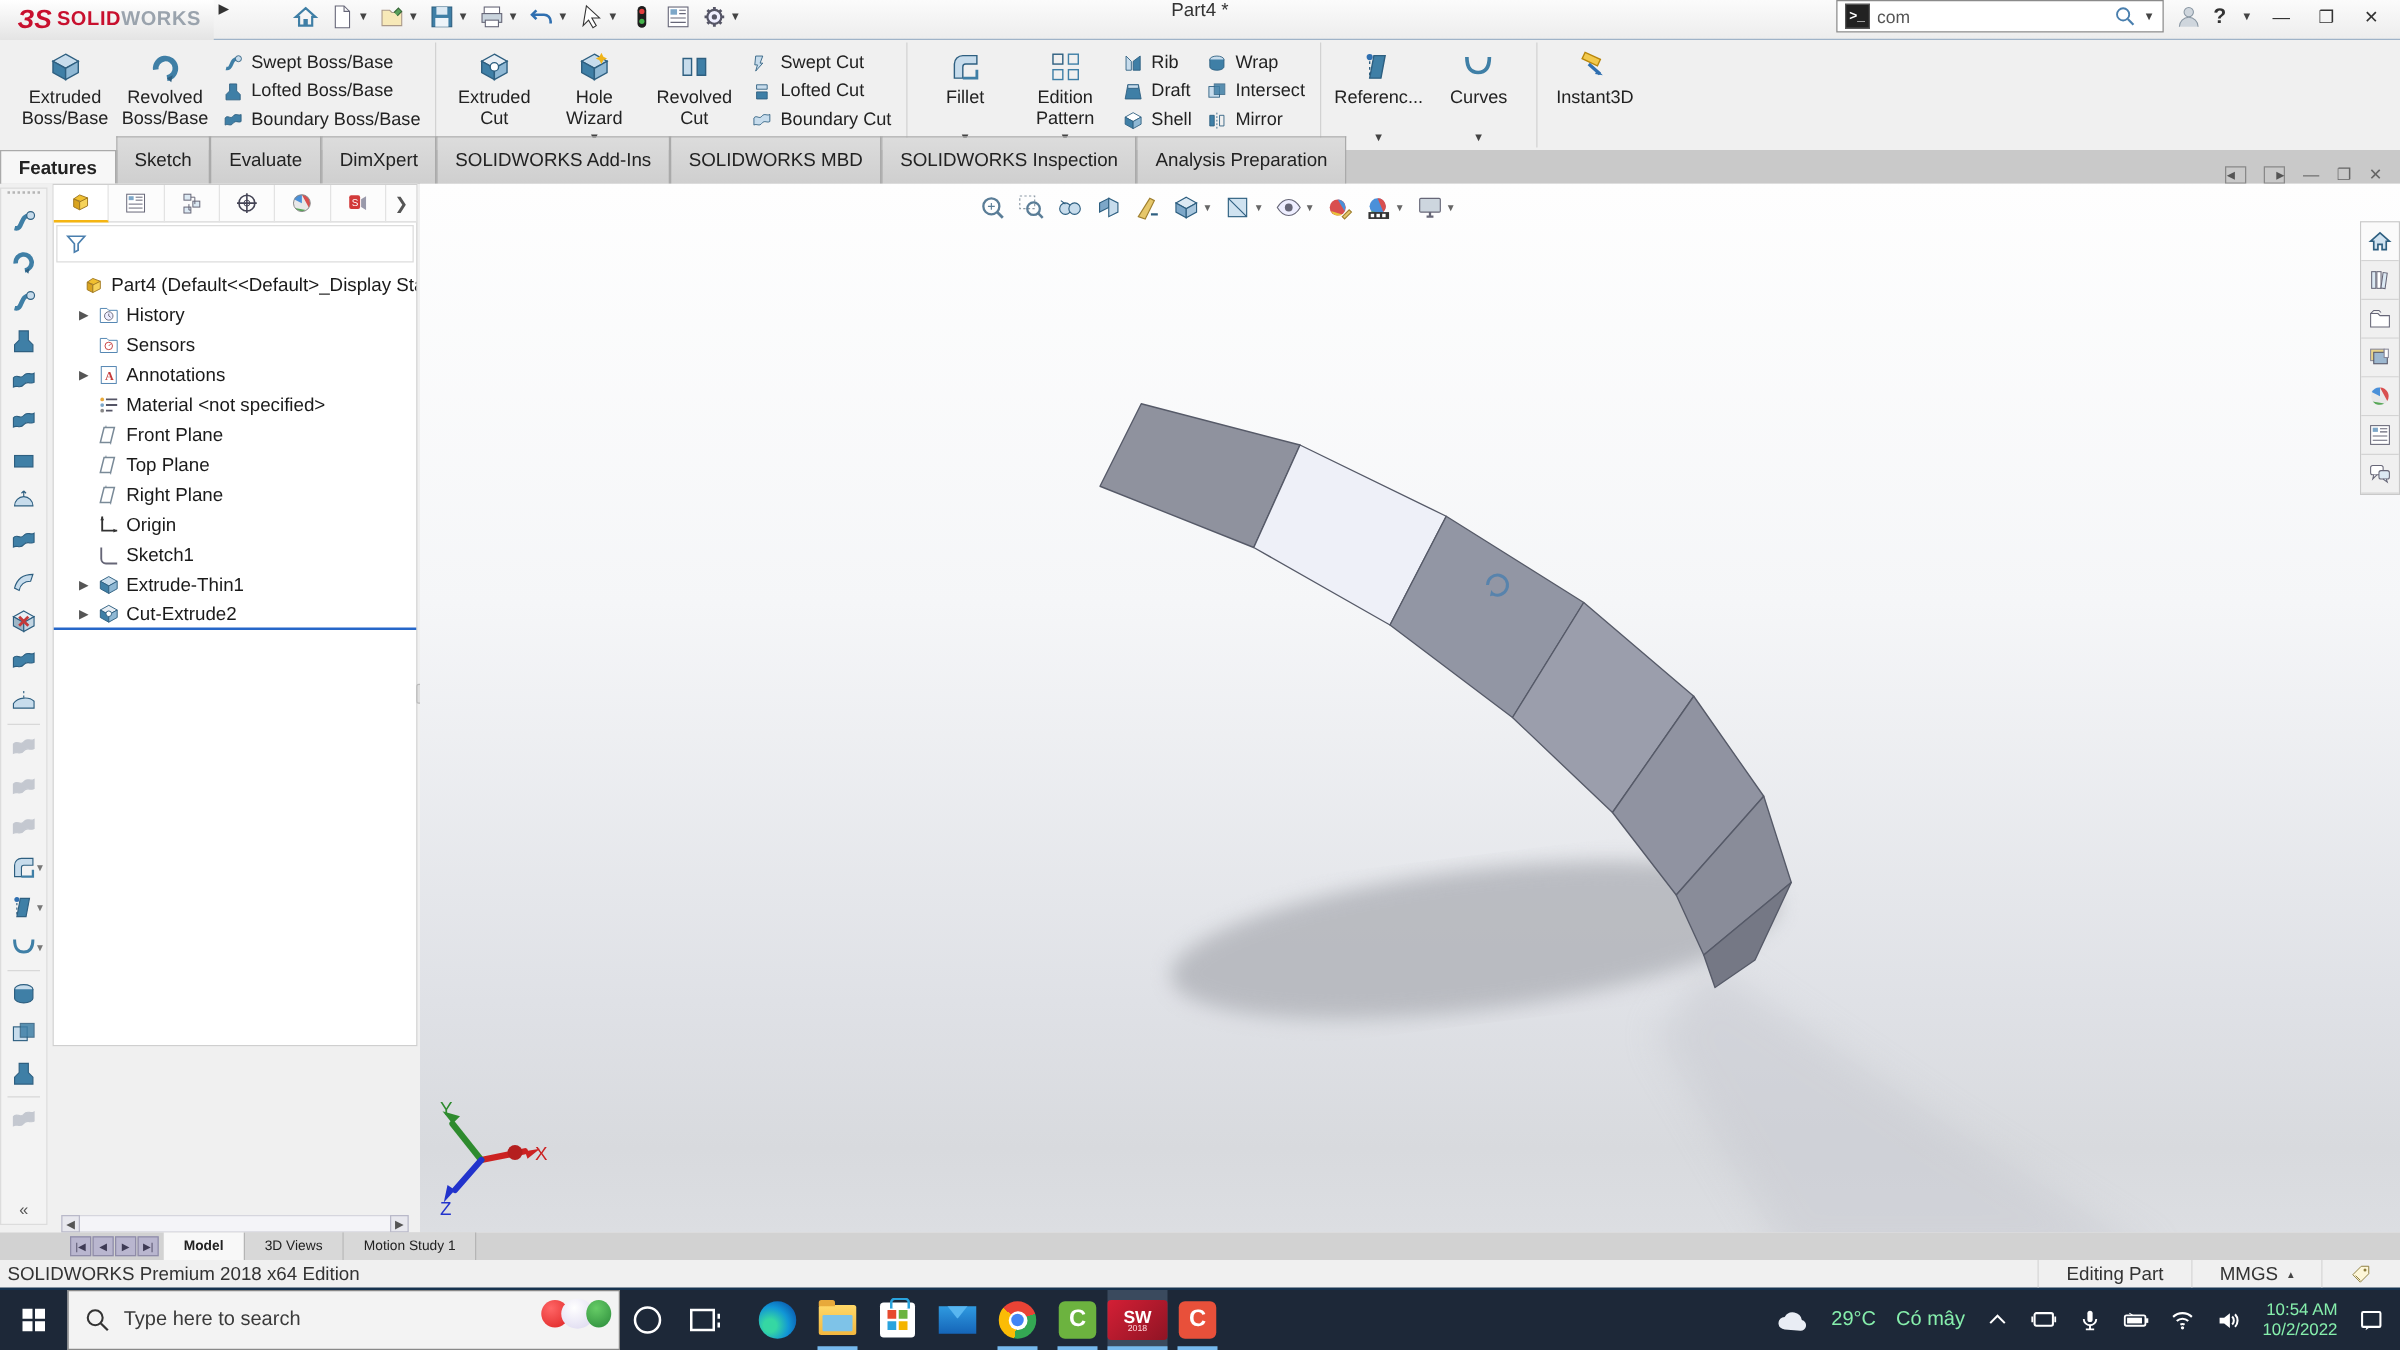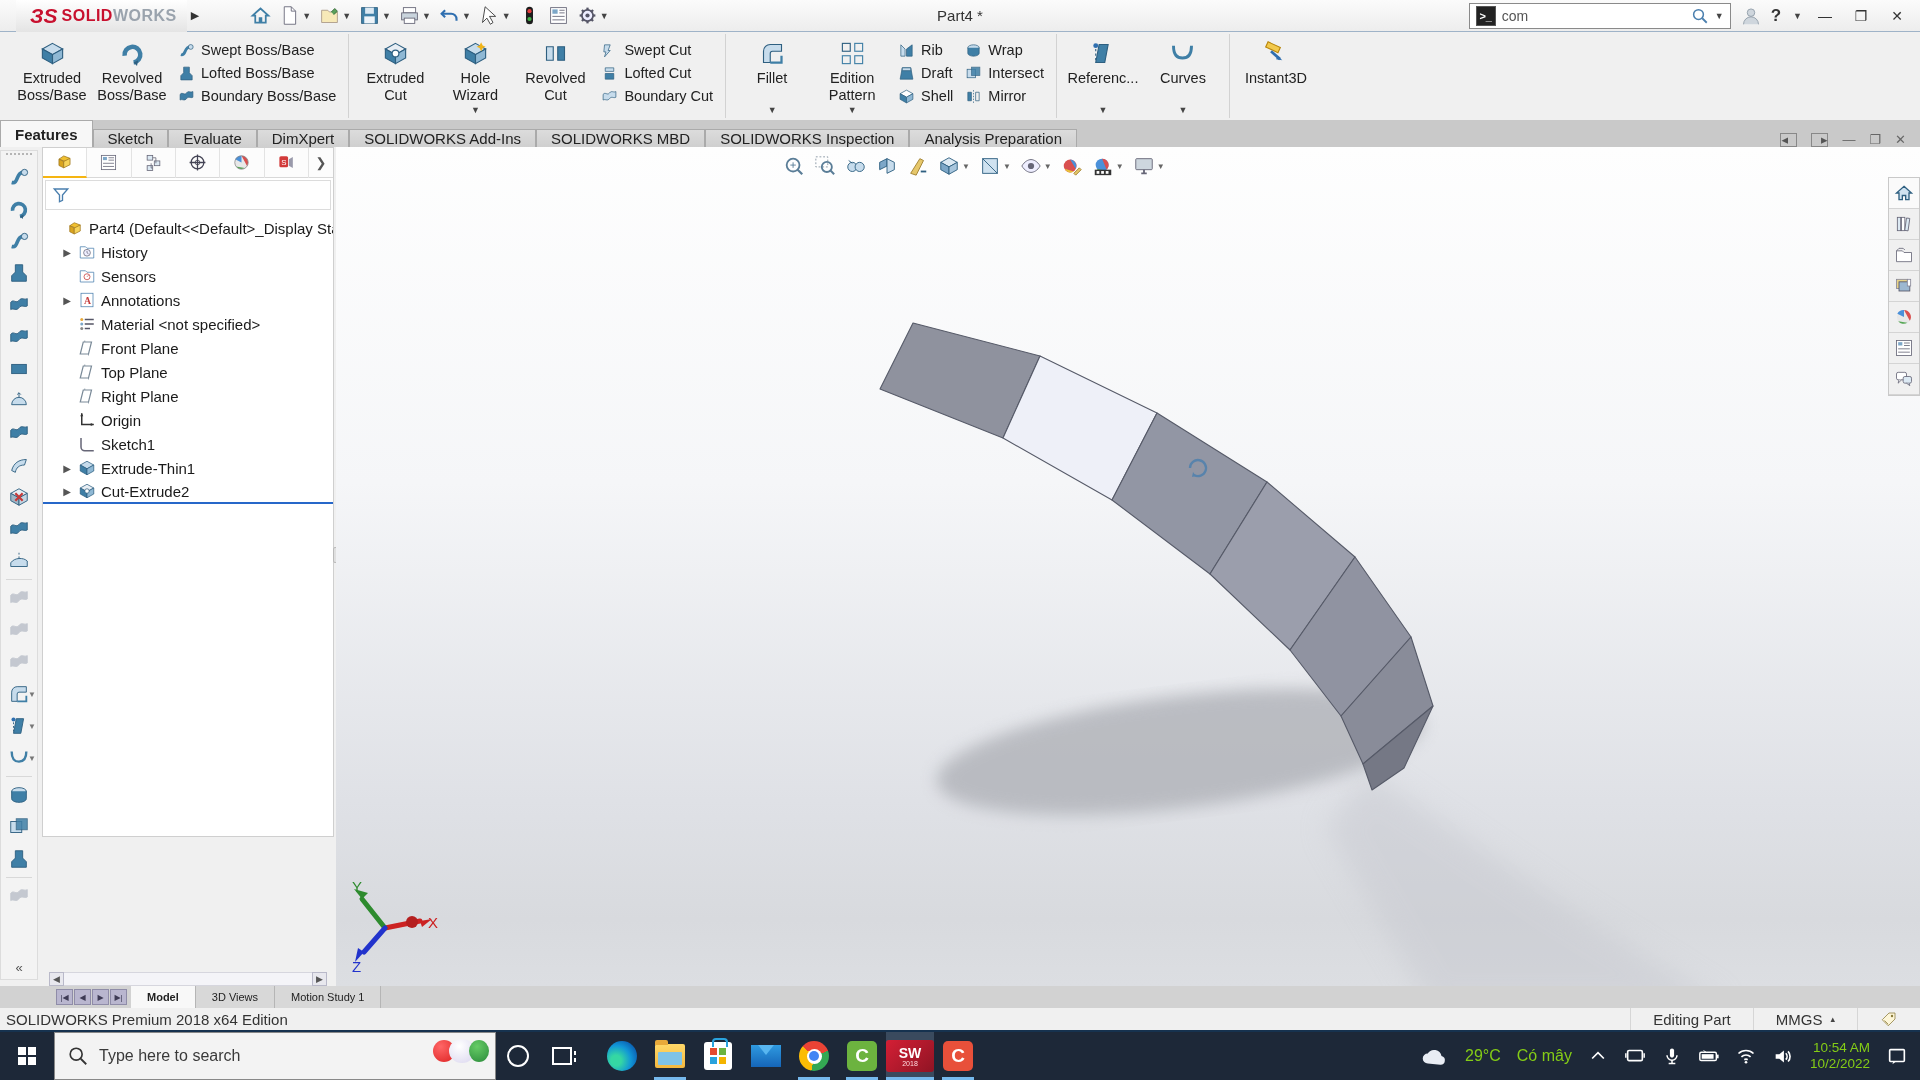--- a/index.html
+++ b/index.html
@@ -1,21 +1,21 @@
 <!DOCTYPE html>
 <html><head>
 <meta charset="utf-8">
 <style>
   * { margin:0; padding:0; box-sizing:border-box; }
   html,body { width:1920px; height:1080px; overflow:hidden; }
   body { font-family:"Liberation Sans", sans-serif; font-size:15px; color:#222; background:#f0f0f0; position:relative; }
   svg { display:block; }
 
   
-  .titlebar { position:absolute; left:0; top:0; width:1920px; height:32px; background:linear-gradient(#fbfbfb,#ededed); border-bottom:1px solid #9fb3c8; display:flex; align-items:center;padding-left:16px; }
+  .titlebar { position:absolute; left:0; top:0; width:1920px; height:32px; background:linear-gradient(#fbfbfb,#ededed); border-bottom:1px solid #9fb3c8; display:flex; align-items:flex-start; }
   .sw-logo { display:flex; align-items:center; padding:0 10px 0 14px; height:32px; background:linear-gradient(#ffffff,#e4e4e4); }
   .sw-logo .ds { color:#c8102e; font-size:21px; font-weight:bold; font-style:italic; margin-right:4px; }
   .sw-logo .solid { color:#c8102e; font-weight:bold; font-size:16px; letter-spacing:.5px; }
   .sw-logo .works { color:#9aa3ad; font-weight:bold; font-size:16px; letter-spacing:.5px; }
   .logo-expand { color:#333; font-size:11px; margin:0 14px 0 4px; }
   .qat { display:flex; align-items:center; gap:2px; margin-left:34px; }
   .qat-btn { display:flex; align-items:center; height:26px; padding:0 3px; border-radius:2px; }
   .qat-dd { font-size:9px; color:#444; margin-left:2px; }
   .tb-title { position:absolute; left:0; right:0; text-align:center; font-size:15px; color:#333; pointer-events:none; }
   .tb-right { margin-left:auto; display:flex; align-items:center; gap:10px; padding-right:10px; }
@@ -32,21 +32,21 @@
   .rgroup:last-child { border-right:none; }
   .rbig { position:relative; width:76px; display:flex; flex-direction:column; align-items:center; padding-top:6px; border-radius:2px; text-align:center; }
   .rbig .lbl { font-size:14.5px; line-height:17px; margin-top:3px; color:#222; }
   .rbig .dd { position:absolute; bottom:3px; font-size:9px; color:#444; }
   .rstack { display:flex; flex-direction:column; justify-content:center; gap:1px; }
   .rsm { display:flex; gap:6px; height:22px; padding:0 4px; border-radius:2px; font-size:14.5px; white-space:nowrap; }
 
   
   .tabbar { position:absolute; left:0; top:120px; width:1920px; height:27px; background:#c9c9c9; display:flex; align-items:flex-end; }
   .cmtabs { display:flex; height:27px; align-items:flex-end; }
-  .tab { height:18px; padding:0 14px; display:flex; align-items:center; background:linear-gradient(#dcdcdc,#cfcfcf); border:1px solid #aaa; border-bottom:none; font-size:15px; color:#222; white-space:nowrap; }
+  .tab { height:38px; padding:0 14px; display:flex; align-items:center; background:linear-gradient(#dcdcdc,#cfcfcf); border:1px solid #aaa; border-bottom:none; font-size:15px; color:#222; white-space:nowrap; }
   .tab.active { background:#f7f7f7; font-weight:bold; height:27px; }
   .doc-controls { margin-left:auto; display:flex; align-items:center; gap:14px; padding-right:14px; color:#666; }
   .doc-controls span { font-size:13px; }
   .paneico { width:17px; height:14px; border:1px solid #888; display:inline-flex; align-items:center; font-size:9px; color:#555; }
   .paneico.l { justify-content:flex-start; } .paneico.r { justify-content:flex-end; }
 
   
   .main { position:absolute; left:0; top:147px; width:1920px; height:839px; }
   .left-strip { position:absolute; left:0; top:3px; width:38px; height:830px; background:#f3f3f3; border:1px solid #dcdcdc; display:flex; flex-direction:column; align-items:center; padding-top:2px; }
   .ls-handle { width:26px; height:6px; border-top:2px dotted #b5b5b5; margin-bottom:2px; }
@@ -130,21 +130,21 @@
       linear-gradient(#f4b400,#f4b400) 9px 9px/7px 7px no-repeat; }
   .ic-mail { width:30px; height:22px; background:linear-gradient(#2f9ae0,#1565b8); position:relative; overflow:hidden; }
   .ic-mail:before { content:""; position:absolute; left:-4px; top:-14px; width:38px; height:24px; background:#58b6f0; transform:rotate(0deg); clip-path:polygon(0 0,100% 0,50% 100%); }
   .chrome { width:30px; height:30px; border-radius:50%; background:conic-gradient(from -50deg,#ea4335 0 120deg,#34a853 120deg 240deg,#fbbc05 240deg 360deg); display:flex; align-items:center; justify-content:center; }
   .chrome i { width:15px; height:15px; border-radius:50%; background:#fff; display:flex; align-items:center; justify-content:center; }
   .chrome i b { width:10px; height:10px; border-radius:50%; background:#4285f4; }
   .camt { width:30px; height:30px; border-radius:5px; color:#fff; font-weight:bold; font-size:19px; display:flex; align-items:center; justify-content:center; }
   .camt.green { background:#6cb33f; } .camt.red { background:#e8503a; }
   .ic-sw { width:55px; height:32px; background:linear-gradient(135deg,#d41f35,#8f1424); border-radius:3px; color:#fff; display:flex; flex-direction:column; align-items:center; justify-content:center; line-height:1; }
   .ic-sw .sw { font-weight:bold; font-size:14px; } .ic-sw .yr { font-size:7px; color:#ffd9de; }
-  .tray { margin-left:auto; display:flex; align-items:center; gap:16px; padding-right:12px; color:#84cc16; }
+  .tray { margin-left:auto; display:flex; align-items:center; gap:16px; padding-right:12px; color:#86efac; }
   .tray .txt { font-size:16px; }
   .clock { text-align:right; font-size:13.5px; line-height:16px; }
   .tray-ic { display:flex; align-items:center; }
 </style>
 </head>
 <body>
 
 <div id="app">
 
   <div class="titlebar">

